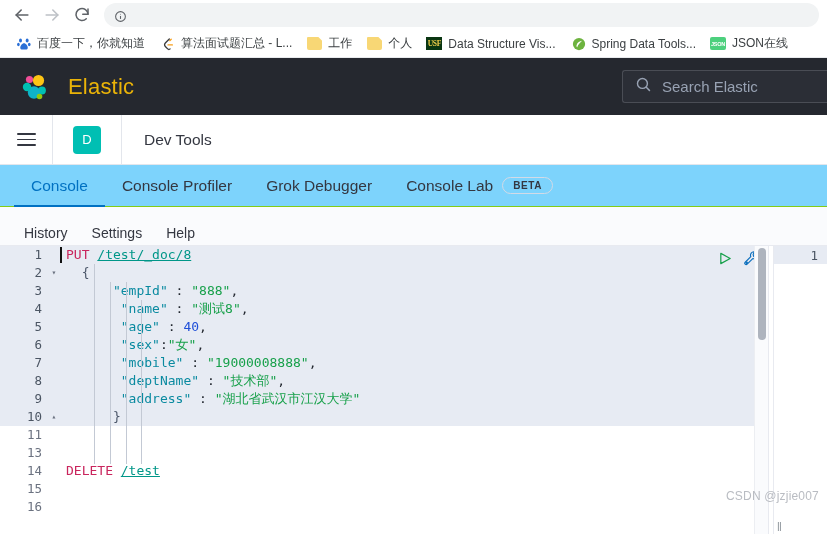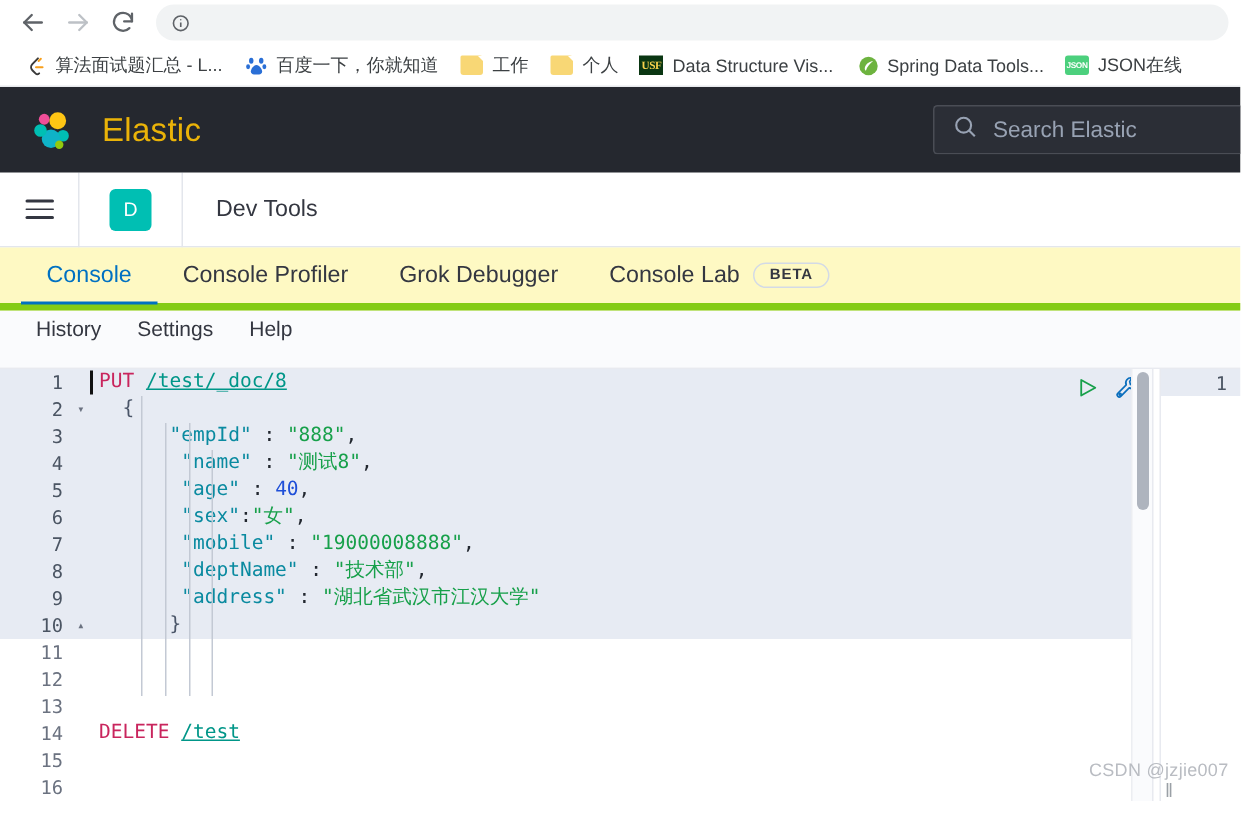--- a/index.html
+++ b/index.html
@@ -199,25 +199,25 @@
   }
   .breadcrumb-title {
     font-size: 15.5px;
     color: #343741;
     margin-left: 22px;
   }
 
   
   .tabbar {
     height: 42px;
-    background: #fef9c3;
+    background: #7dd3fc;
     display: flex;
     align-items: stretch;
     padding-left: 14px;
-    border-bottom: 5px solid #84cc16;
+    border-bottom: 1px solid #84cc16;
     position: relative;
   }
   .tab {
     display: flex;
     align-items: center;
     padding: 0 17px;
     font-size: 15.5px;
     color: #343741;
     position: relative;
     gap: 9px;
@@ -239,21 +239,21 @@
     color: #343741;
     padding: 3px 10px 2px 10px;
     line-height: 1;
   }
 
   
   .submenu {
     height: 38px;
     background: #fafbfd;
     display: flex;
-    align-items: flex-start;
+    align-items: flex-end;
     padding-left: 14px;
     gap: 4px;
   }
   .submenu-item {
     font-size: 14px;
     color: #343741;
     padding: 4px 10px;
   }
 
   
@@ -386,21 +386,21 @@
     width: 100%;
     text-align: right;
     padding-right: 9px;
     color: #4b5563;
     font-size: 12.5px;
   }
 
   
   .watermark {
     position: absolute;
-    right: 8px; bottom: 14px;
+    right: 8px; bottom: 31px;
     font-size: 12px;
     color: #b9bcc2;
     letter-spacing: 0.2px;
     font-family: "Liberation Sans", sans-serif;
   }
   .wm-bars {
     position: absolute;
     right: 44px; bottom: 0px;
     color: #9aa0a6;
     font-size: 13px;
@@ -440,41 +440,41 @@
       <svg width="13" height="13" viewBox="0 0 24 24" fill="none" stroke="currentColor" stroke-width="2">
           <circle cx="12" cy="12" r="9"></circle>
           <line x1="12" y1="11" x2="12" y2="16.5"></line>
           <circle cx="12" cy="7.8" r="0.9" fill="currentColor" stroke="none"></circle>
         </svg>
     </span>
   </div>
 </div>
 
 <div class="bookmark-bar" id="bookmark-bar">
-    <div class="bookmark">
-      <span class="bm-icon">
-        <svg width="14" height="14" viewBox="0 0 16 16">
-          <path d="M9.5 2.2 5.2 6.6a3.3 3.3 0 0 0 0 4.6l2.4 2.4a2 2 0 0 0 2.8 0" fill="none" stroke="#3b3b3b" stroke-width="1.5" stroke-linecap="round"></path>
-          <path d="M8 9h5" stroke="#f89f1b" stroke-width="1.5" stroke-linecap="round"></path>
-          <path d="M11.7 2.5 10 4.2" stroke="#f89f1b" stroke-width="1.5" stroke-linecap="round"></path>
-        </svg>
-      </span>
-      <span class="bm-label">算法面试题汇总 - L...</span>
-    </div>
     <div class="bookmark">
       <span class="bm-icon">
         <svg width="14" height="14" viewBox="0 0 16 16">
           <ellipse cx="4" cy="4" rx="1.7" ry="2.3" fill="#2a6fd6"></ellipse>
           <ellipse cx="11.6" cy="4" rx="1.7" ry="2.3" fill="#2a6fd6"></ellipse>
           <ellipse cx="1.6" cy="8.6" rx="1.5" ry="1.9" fill="#2a6fd6"></ellipse>
           <ellipse cx="14" cy="8.6" rx="1.5" ry="1.9" fill="#2a6fd6"></ellipse>
           <path d="M8 7.2c2.2 0 4.3 3.2 4.3 5 0 1.3-1 2.2-2.4 2.2H6.1c-1.4 0-2.4-.9-2.4-2.2 0-1.8 2.1-5 4.3-5z" fill="#2a6fd6"></path>
         </svg>
       </span>
       <span class="bm-label">百度一下，你就知道</span>
+    </div>
+    <div class="bookmark">
+      <span class="bm-icon">
+        <svg width="14" height="14" viewBox="0 0 16 16">
+          <path d="M9.5 2.2 5.2 6.6a3.3 3.3 0 0 0 0 4.6l2.4 2.4a2 2 0 0 0 2.8 0" fill="none" stroke="#3b3b3b" stroke-width="1.5" stroke-linecap="round"></path>
+          <path d="M8 9h5" stroke="#f89f1b" stroke-width="1.5" stroke-linecap="round"></path>
+          <path d="M11.7 2.5 10 4.2" stroke="#f89f1b" stroke-width="1.5" stroke-linecap="round"></path>
+        </svg>
+      </span>
+      <span class="bm-label">算法面试题汇总 - L...</span>
     </div>
     <div class="bookmark">
       <span class="bm-icon">
         <span class="bm-folder"></span>
       </span>
       <span class="bm-label">工作</span>
     </div>
     <div class="bookmark">
       <span class="bm-icon">
         <span class="bm-folder"></span>
@@ -569,21 +569,20 @@
         <div class="code-line hl"><span class="gutter-num">2</span><span class="fold-marker">▾</span><span class="code-text"><span class="tok-punc">  </span><span class="tok-brace">{</span></span></div>
         <div class="code-line hl"><span class="gutter-num">3</span><span class="fold-marker"></span><span class="code-text"><span class="tok-punc">      </span><span class="tok-key">"empId"</span><span class="tok-punc"> : </span><span class="tok-str">"888"</span><span class="tok-punc">,</span></span></div>
         <div class="code-line hl"><span class="gutter-num">4</span><span class="fold-marker"></span><span class="code-text"><span class="tok-punc">       </span><span class="tok-key">"name"</span><span class="tok-punc"> : </span><span class="tok-str">"测试8"</span><span class="tok-punc">,</span></span></div>
         <div class="code-line hl"><span class="gutter-num">5</span><span class="fold-marker"></span><span class="code-text"><span class="tok-punc">       </span><span class="tok-key">"age"</span><span class="tok-punc"> : </span><span class="tok-num">40</span><span class="tok-punc">,</span></span></div>
         <div class="code-line hl"><span class="gutter-num">6</span><span class="fold-marker"></span><span class="code-text"><span class="tok-punc">       </span><span class="tok-key">"sex"</span><span class="tok-punc">:</span><span class="tok-str">"女"</span><span class="tok-punc">,</span></span></div>
         <div class="code-line hl"><span class="gutter-num">7</span><span class="fold-marker"></span><span class="code-text"><span class="tok-punc">       </span><span class="tok-key">"mobile"</span><span class="tok-punc"> : </span><span class="tok-str">"19000008888"</span><span class="tok-punc">,</span></span></div>
         <div class="code-line hl"><span class="gutter-num">8</span><span class="fold-marker"></span><span class="code-text"><span class="tok-punc">       </span><span class="tok-key">"deptName"</span><span class="tok-punc"> : </span><span class="tok-str">"技术部"</span><span class="tok-punc">,</span></span></div>
         <div class="code-line hl"><span class="gutter-num">9</span><span class="fold-marker"></span><span class="code-text"><span class="tok-punc">       </span><span class="tok-key">"address"</span><span class="tok-punc"> : </span><span class="tok-str">"湖北省武汉市江汉大学"</span></span></div>
         <div class="code-line hl"><span class="gutter-num">10</span><span class="fold-marker">▴</span><span class="code-text"><span class="tok-punc">      </span><span class="tok-brace">}</span></span></div>
         <div class="code-line"><span class="gutter-num">11</span><span class="fold-marker"></span><span class="code-text"></span></div>
-        <div class="code-line"><span class="gutter-num">12</span><span class="fold-marker"></span><span class="code-text"></span></div>
         <div class="code-line"><span class="gutter-num">13</span><span class="fold-marker"></span><span class="code-text"></span></div>
         <div class="code-line"><span class="gutter-num">14</span><span class="fold-marker"></span><span class="code-text"><span class="tok-method">DELETE</span><span class="tok-punc"> </span><span class="tok-url">/test</span></span></div>
         <div class="code-line"><span class="gutter-num">15</span><span class="fold-marker"></span><span class="code-text"></span></div>
         <div class="code-line"><span class="gutter-num">16</span><span class="fold-marker"></span><span class="code-text"></span></div>
       </div>
 
     <div class="indent-guides">
       <div class="iguide" style="left:94px;  top:18px;  height:200px;"></div>
       <div class="iguide" style="left:110px; top:36px;  height:182px;"></div>
       <div class="iguide" style="left:126px; top:36px;  height:182px;"></div>

